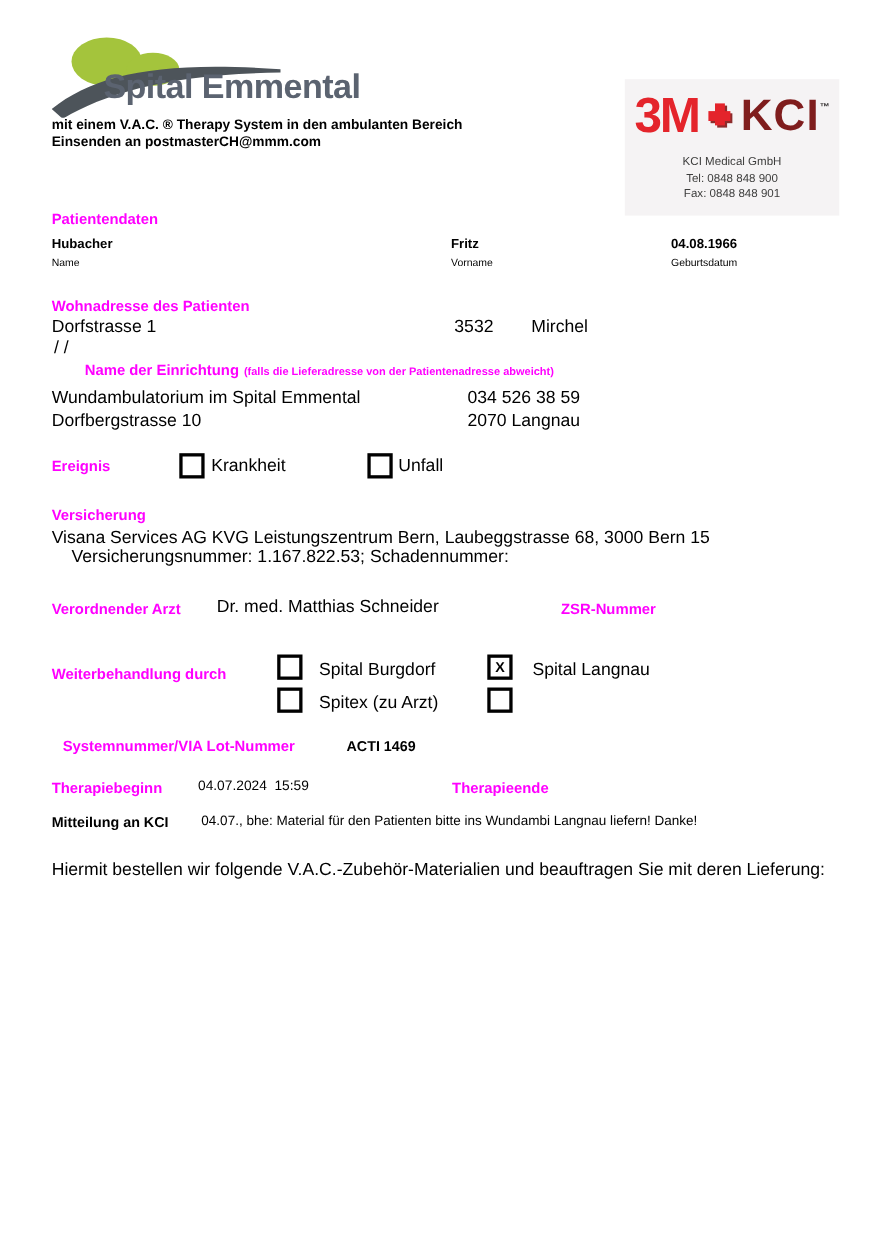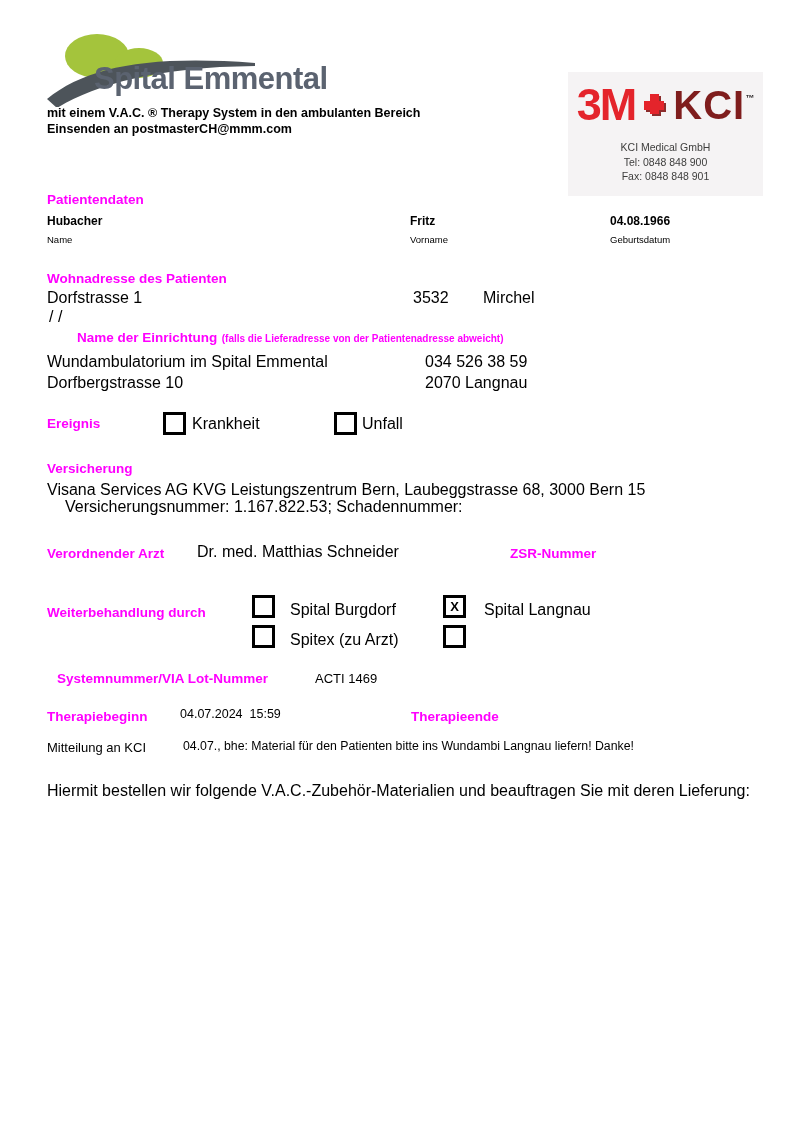--- a/index.html
+++ b/index.html
@@ -8,21 +8,21 @@
     font-family:"Liberation Sans", sans-serif;color:#000;
     -webkit-font-smoothing:antialiased;
   }
   .abs{position:absolute;}
   .sec-title{color:#ff00ff;font-weight:bold;font-size:13.5px;}
   .sec-note{color:#ff00ff;font-weight:bold;font-size:10px;}
   .val-bold{font-weight:bold;font-size:12px;}
   .txt{font-size:16px;}
   .txt-sm{font-size:12.5px;white-space:pre;}
   .lbl-italic{font-size:9.5px;}
-  .blk-bold{font-weight:normal;font-size:13px;text-align:center;}
+  .blk-bold{font-weight:bold;font-size:13px;text-align:center;}
   .hdr-lines{font-weight:bold;font-size:12.5px;line-height:16.4px;}
   .logo-text{font-weight:bold;font-size:31px;color:#5b6370;letter-spacing:-0.5px;}
   .kci-box{left:568px;top:39px;width:195px;height:124px;background:#f5f3f4;margin-top:33px;}
   .kci-brand{left:0;right:0;top:10px;display:flex;justify-content:center;align-items:center;gap:7px;}
   .kci-3m{color:#e4242b;font-weight:bold;font-size:45px;letter-spacing:-2px;line-height:1;}
   .kci-kci{color:#7f1d1d;font-weight:bold;font-size:40px;letter-spacing:1px;line-height:1;}
   .kci-tm{color:#262223;font-size:9px;vertical-align:18px;font-weight:bold;}
   .kci-info{left:0;right:0;top:68px;text-align:center;font-size:10.5px;line-height:14.5px;color:#3d3d3c;}
   .checkbox{width:17px;height:17px;border:3px solid #000;background:#fff;
     display:flex;align-items:center;justify-content:center;

